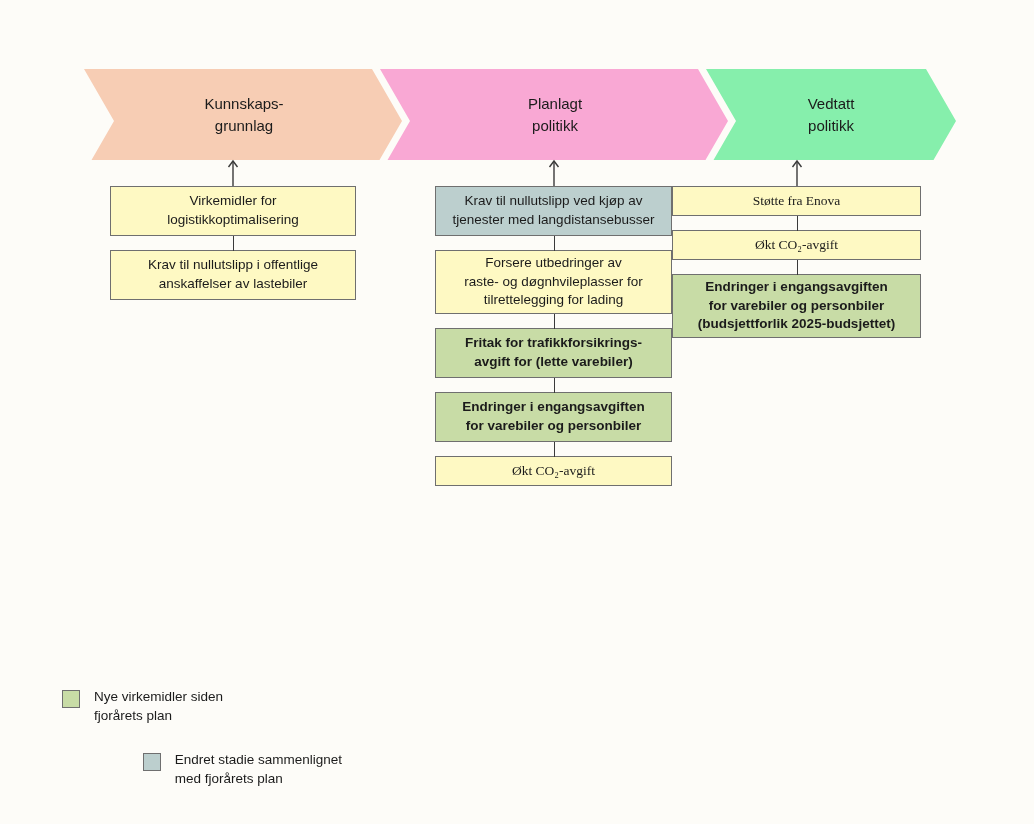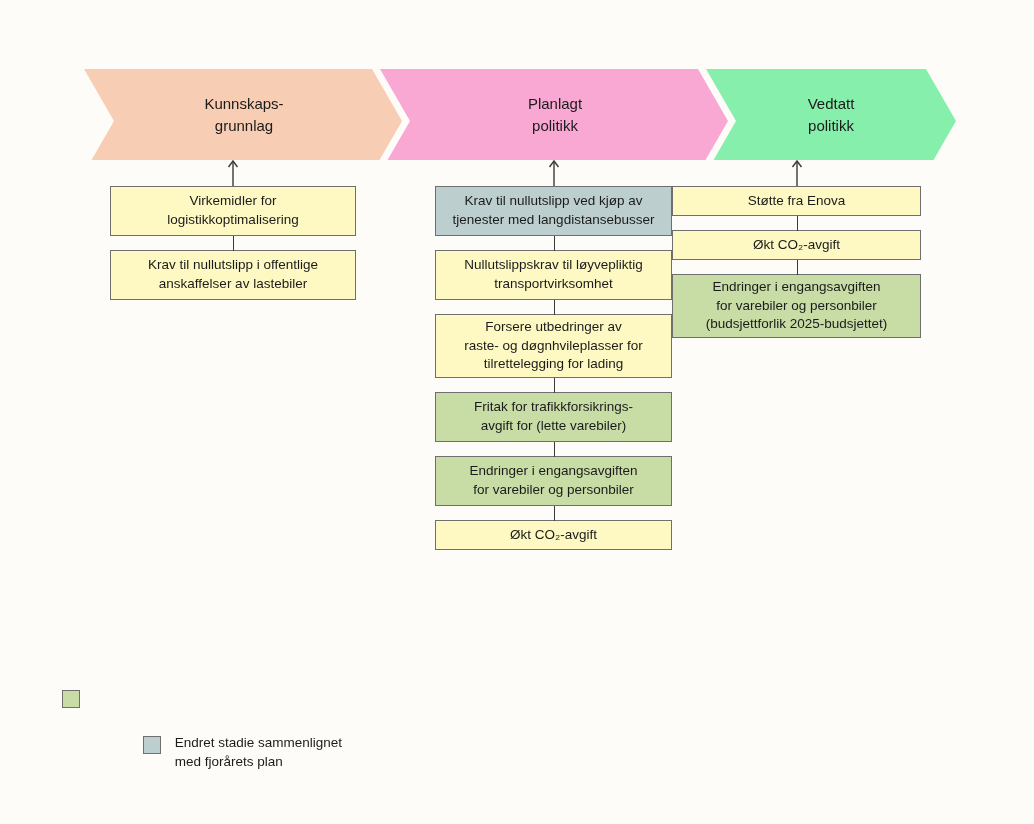--- a/index.html
+++ b/index.html
@@ -91,38 +91,38 @@
     line-height: 1.38;
     color: #1b1b1b;
     padding: 9px 8px;
     display: flex;
     align-items: center;
     justify-content: center;
     position: relative;
     margin-bottom: 14px;
   }
   .node:last-child { margin-bottom: 0; align-items: center; }
-  .node.green { background: #C8DCA6; }
+  .node.green { background: #C8DCA6; font-weight: bold; }
   .node.blue  { background: #BCCFCE; }
 
   
   .node + .node::before {
     content: "";
     position: absolute;
     top: -15px;
     left: 50%;
     width: 1px;
     height: 15px;
     background: #3a3a3a;
   }
 
   .node .label { display: block; width: 100%; }
 
   
-  .h1 { height: 30px; }
+  .h1 { height: 30px; font-family: Liberation Serif, serif; }
   .h2 { height: 50px; }
   .h3 { height: 64px; }
 
   
   #legend {
     position: absolute;
     left: 62px;
     top: 688px;
     width: 280px;
   }
@@ -179,23 +179,20 @@
   </div>
 
 <div class="column" id="col-2">
   <svg class="col-arrow" viewBox="0 0 14 28">
     <line x1="7" y1="28" x2="7" y2="4" stroke="#3a3a3a" stroke-width="1.4"></line>
     <polyline points="2.5,9 7,3 11.5,9" fill="none" stroke="#3a3a3a" stroke-width="1.4"></polyline>
   </svg>
 <div class="node h2 blue">
       <span class="label">Krav til nullutslipp ved kjøp av<br>tjenester med langdistansebusser</span>
     </div>
-    <div class="node h2">
-      <span class="label">Nullutslippskrav til løyvepliktig<br>transportvirksomhet</span>
-    </div>
     <div class="node h3">
       <span class="label">Forsere utbedringer av<br>raste- og døgnhvileplasser for<br>tilrettelegging for lading</span>
     </div>
     <div class="node h2 green">
       <span class="label">Fritak for trafikkforsikrings-<br>avgift for (lette varebiler)</span>
     </div>
     <div class="node h2 green">
       <span class="label">Endringer i engangsavgiften<br>for varebiler og personbiler</span>
     </div>
     <div class="node h1">
@@ -215,18 +212,19 @@
       <span class="label">Økt CO₂-avgift</span>
     </div>
     <div class="node h3 green">
       <span class="label">Endringer i engangsavgiften<br>for varebiler og personbiler<br>(budsjettforlik 2025-budsjettet)</span>
     </div>
   </div>
 
 <div id="legend">
   <div class="legend-row">
     <span class="swatch green"></span>
+    <span class="legend-text">Nye virkemidler siden<br>fjorårets plan</span>
   </div>
   <div class="legend-row">
     <span class="swatch blue"></span>
     <span class="legend-text">Endret stadie sammenlignet<br>med fjorårets plan</span>
   </div>
 </div>
 
 </body></html>

